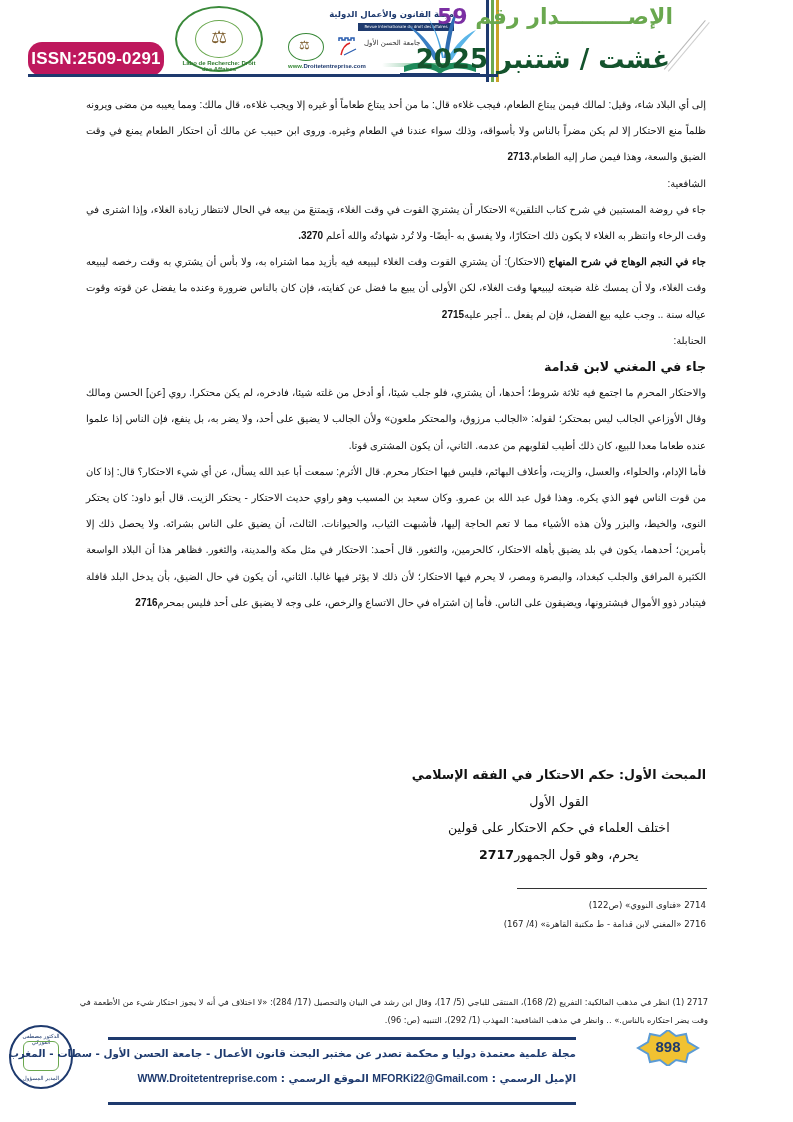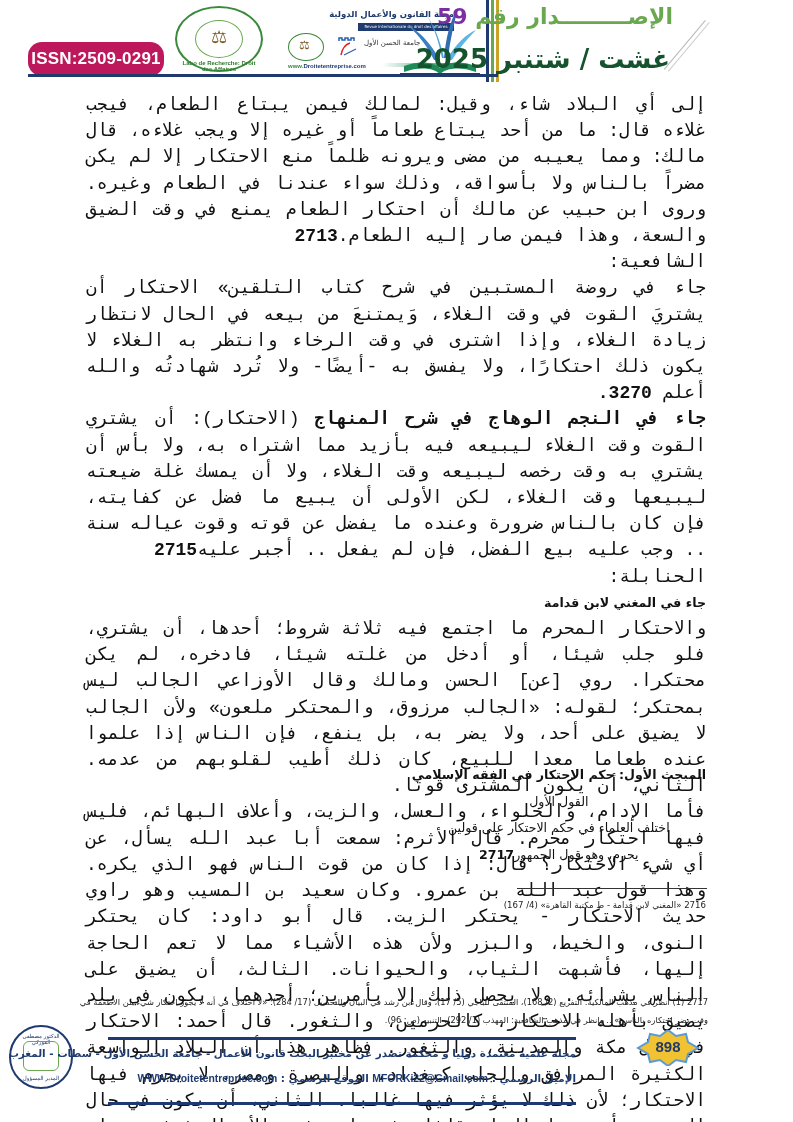--- a/index.html
+++ b/index.html
@@ -47,21 +47,21 @@
     position: absolute; right: 123px; top: 44px; direction: rtl; white-space: nowrap;
     font-size: 26px; font-weight: bold; color: #14532d; font-family: "DejaVu Sans", sans-serif;
   }
   .diag { position: absolute; left: 705px; top: 20px; width: 1px; height: 64px; background: #b8b8b8; transform: rotate(40deg); transform-origin: top left; }
   .diag2 { position: absolute; left: 709px; top: 22px; width: 1px; height: 64px; background: #cfcfcf; transform: rotate(40deg); transform-origin: top left; }
 
   .header-rule { position: absolute; left: 28px; top: 74px; width: 470px; height: 3px; background: #1e3a6e; }
 
   
   .content { position: absolute; left: 86px; top: 92px; width: 620px; direction: rtl; text-align: justify; }
-  .p { font-size: 18px; line-height: 26.2px; font-family: Liberation Mono, monospace; }
+  .p { font-size: 10px; line-height: 26.2px; font-family: Liberation Sans, sans-serif; }
   .p .ref { font-weight: bold; }
   .heading { font-size: 12.6px; line-height: 26.2px; font-weight: bold; }
   .short { text-align: right; }
 
   .section { position: absolute; right: 87px; top: 762px; direction: rtl; text-align: right; }
   .section .line { font-size: 12.6px; line-height: 26.5px; text-align: center; }
   .section .bold { font-weight: bold; }
 
   .fn-rule { position: absolute; left: 517px; top: 888px; width: 190px; height: 1px; background: #333; }
   .footnotes { position: absolute; right: 87px; top: 896px; direction: rtl; text-align: right; }
@@ -150,20 +150,21 @@
 
 <div class="section">
   <div class="line bold">المبحث  الأول: حكم الاحتكار في الفقه الإسلامي</div>
   <div class="line">القول الأول</div>
   <div class="line">اختلف العلماء في حكم الاحتكار على قولين</div>
   <div class="line"><span>يحرم، وهو قول الجمهور</span><b>2717</b></div>
 </div>
 
 <div class="fn-rule"></div>
 <div class="footnotes">
+  <div class="fn"><span>2714</span> <span>«فتاوى النووي» (ص122)</span></div>
   <div class="fn"><span>2716</span> <span>«المغني لابن قدامة - ط مكتبة القاهرة» (4/ 167)</span></div>
 </div>
 <div class="fn-long"><span>2717</span> <span>(1) انظر في مذهب المالكية: التفريع (2/ 168)، المنتقى للباجي (5/ 17)، وقال ابن رشد في البيان والتحصيل (17/ 284): «لا اختلاف في أنه لا يجوز احتكار شيء من الأطعمة في وقت يضر احتكاره بالناس.» .. وانظر في مذهب الشافعية: المهذب (1/ 292)، التنبيه (ص: 96).</span></div>
 
 <div class="author-seal">
   <div class="top-text">الدكتور مصطفى الفوركي</div>
   <div class="inner"></div>
   <div class="bot-text">المدير المسؤول</div>
 </div>
 <div class="footer-rule-top"></div>

